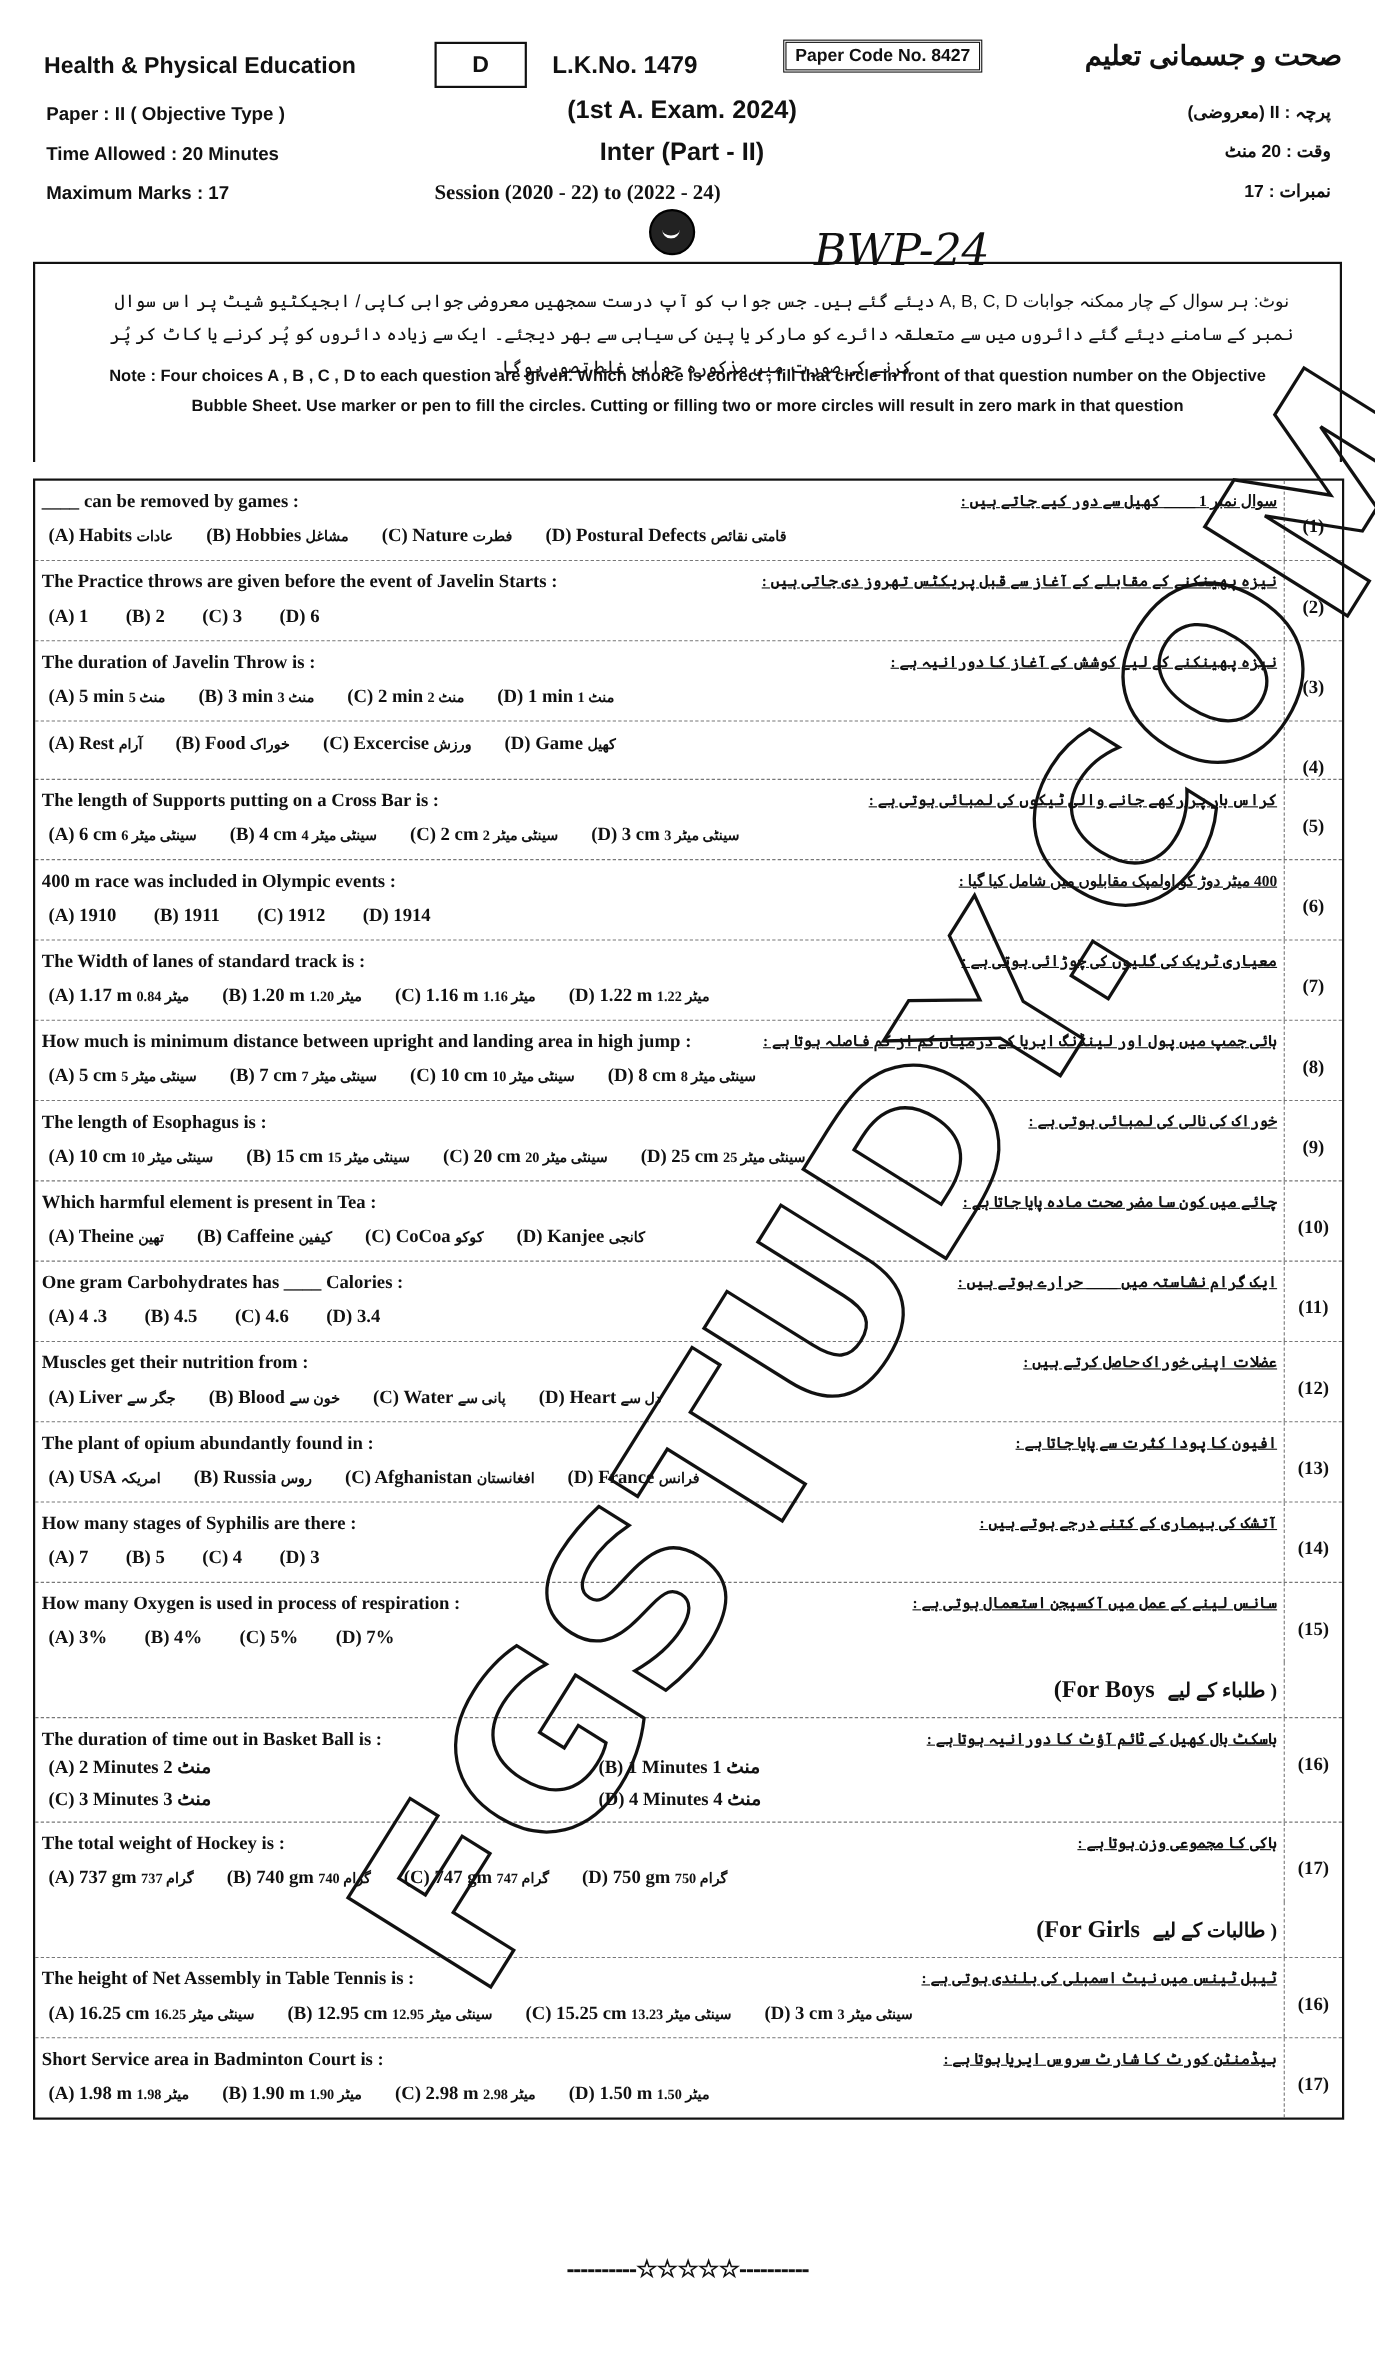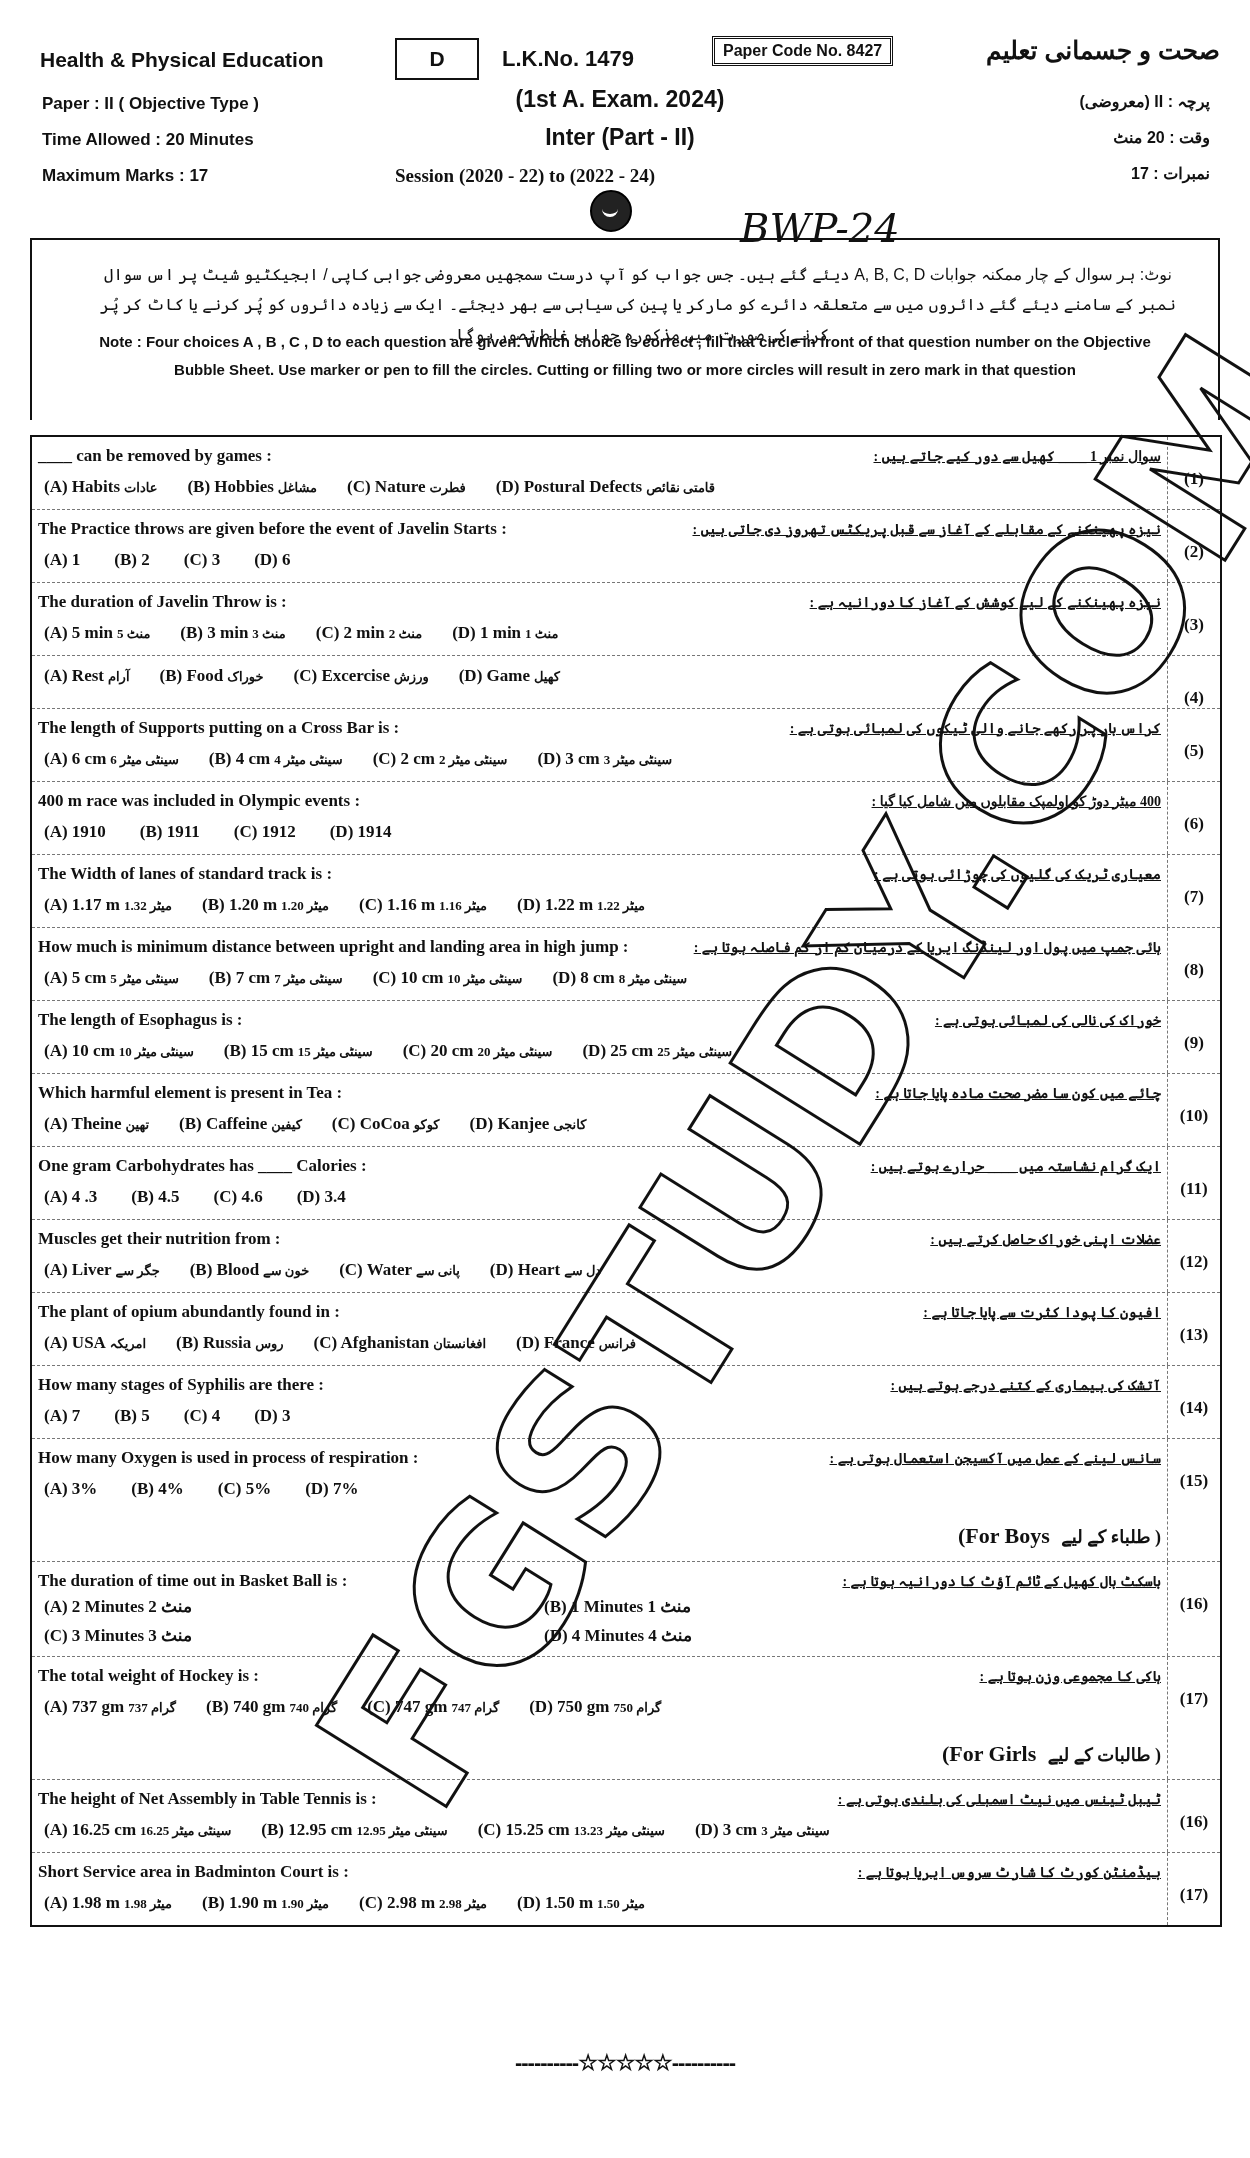--- a/index.html
+++ b/index.html
@@ -175,21 +175,21 @@
         </div>
         <div class="qnum">(6)</div>
       </div>
       <div class="qrow">
         <div class="qbody">
           <div class="qtop">
             <span class="qtext">The Width of lanes of standard track is   :</span>
             <span class="qurdu">معیاری ٹریک کی گلیوں کی چوڑائی ہوتی ہے :</span>
           </div>
           <div class="opts">
-            <span class="opt"><span>(A)  1.17 m</span><span class="ur">میٹر 1.32</span></span>
+            <span class="opt"><span>(A)  1.17 m</span><span class="ur">میٹر 0.84</span></span>
             <span class="opt"><span>(B)  1.20 m</span><span class="ur">میٹر 1.20</span></span>
             <span class="opt"><span>(C)  1.16 m</span><span class="ur">میٹر 1.16</span></span>
             <span class="opt"><span>(D)  1.22 m</span><span class="ur">میٹر 1.22</span></span>
           </div>
         </div>
         <div class="qnum">(7)</div>
       </div>
       <div class="qrow">
         <div class="qbody">
           <div class="qtop">

